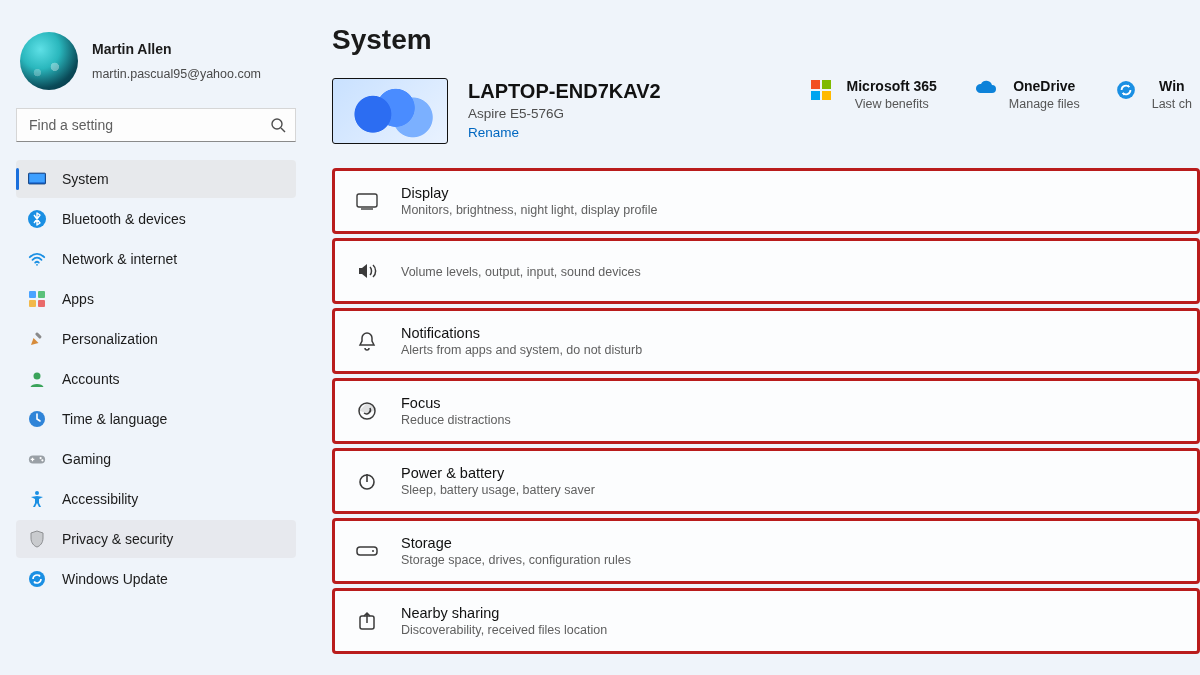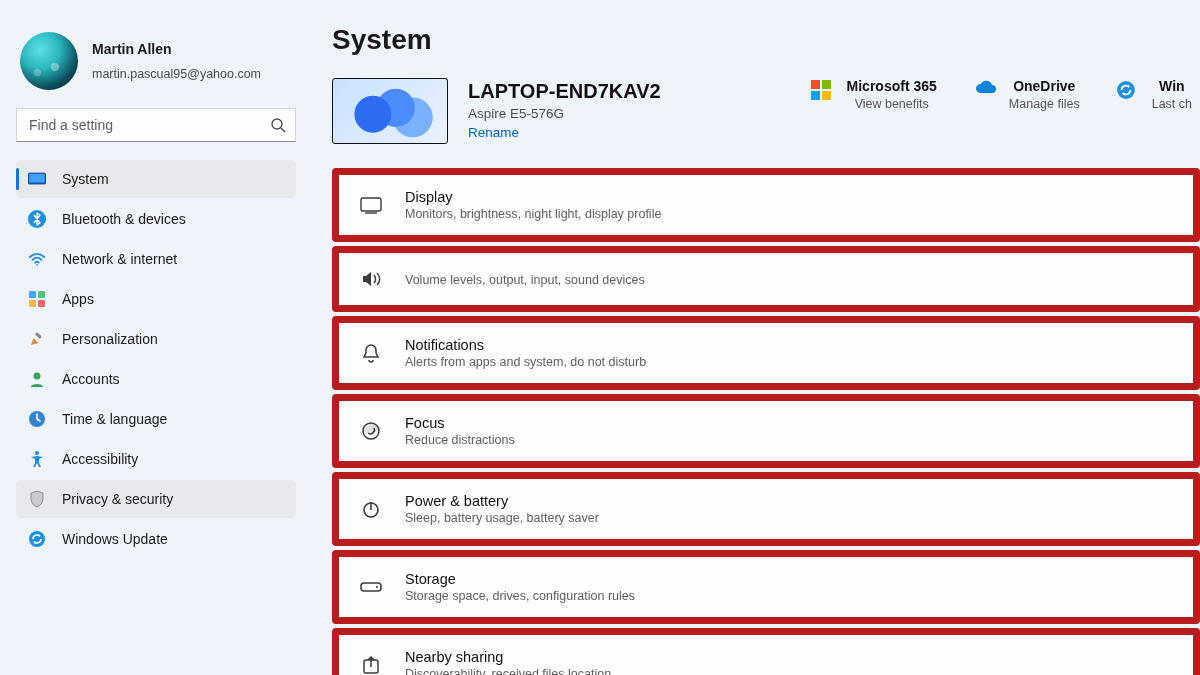--- a/index.html
+++ b/index.html
@@ -111,21 +111,21 @@
     padding-right: 8px;
     align-items:flex-start;
   }
   .qlink { display:flex; gap:14px; align-items:flex-start;text-align:center;}
   .qlink .qicon { width:22px; height:22px; margin-top:2px;}
   .qlink-title { font-size:14px; font-weight:600; color:#111;}
   .qlink-sub { font-size:12.5px; color:#555; margin-top:3px;}
   .cards { display:flex; flex-direction:column; gap:4px; }
   .card {
     background:#fcfdfe;
-    border:7px solid #b91c1c;
+    border:3px solid #b91c1c;
     border-radius:4px;
     display:flex; align-items:center; gap:22px;
     padding: 14px 20px 14px 20px;
     min-height: 66px;
   }
   .card .cicon { width:24px; height:24px; color:#3a3a3a; flex-shrink:0; display:flex; align-items:center; justify-content:center;}
   .card-title { font-size:14.5px; color:#111;}
   .card-sub { font-size:12.5px; color:#606060; margin-top:2px;}
   svg { display:block; }
   
@@ -217,20 +217,31 @@
       <span>Accounts</span>
     </li>
     <li class="nav-item">
       <span class="icon">
         <svg viewBox="0 0 18 18" width="18" height="18">
             <circle cx="9" cy="9" r="8" fill="#2f84d8"></circle>
             <path d="M9 4v5l3 2" stroke="#fff" stroke-width="1.6" fill="none" stroke-linecap="round"></path>
           </svg>
       </span>
       <span>Time &amp; language</span>
+    </li>
+    <li class="nav-item">
+      <span class="icon">
+        <svg viewBox="0 0 20 14" width="20" height="14">
+            <rect x="1" y="3" width="18" height="9" rx="4.5" fill="#9aa0a6"></rect>
+            <circle cx="14" cy="6" r="1.2" fill="#fff"></circle>
+            <circle cx="16" cy="8.5" r="1.2" fill="#fff"></circle>
+            <path d="M5 5.5v4M3 7.5h4" stroke="#fff" stroke-width="1.4"></path>
+          </svg>
+      </span>
+      <span>Gaming</span>
     </li>
     <li class="nav-item">
       <span class="icon">
         <svg viewBox="0 0 18 18" width="18" height="18" fill="#1a8fe3">
             <circle cx="9" cy="3" r="2"></circle>
             <path d="M3 7l6-1 6 1-4 2v4l2 4h-2l-2-4-2 4H5l2-4v-4z"></path>
           </svg>
       </span>
       <span>Accessibility</span>
     </li>

